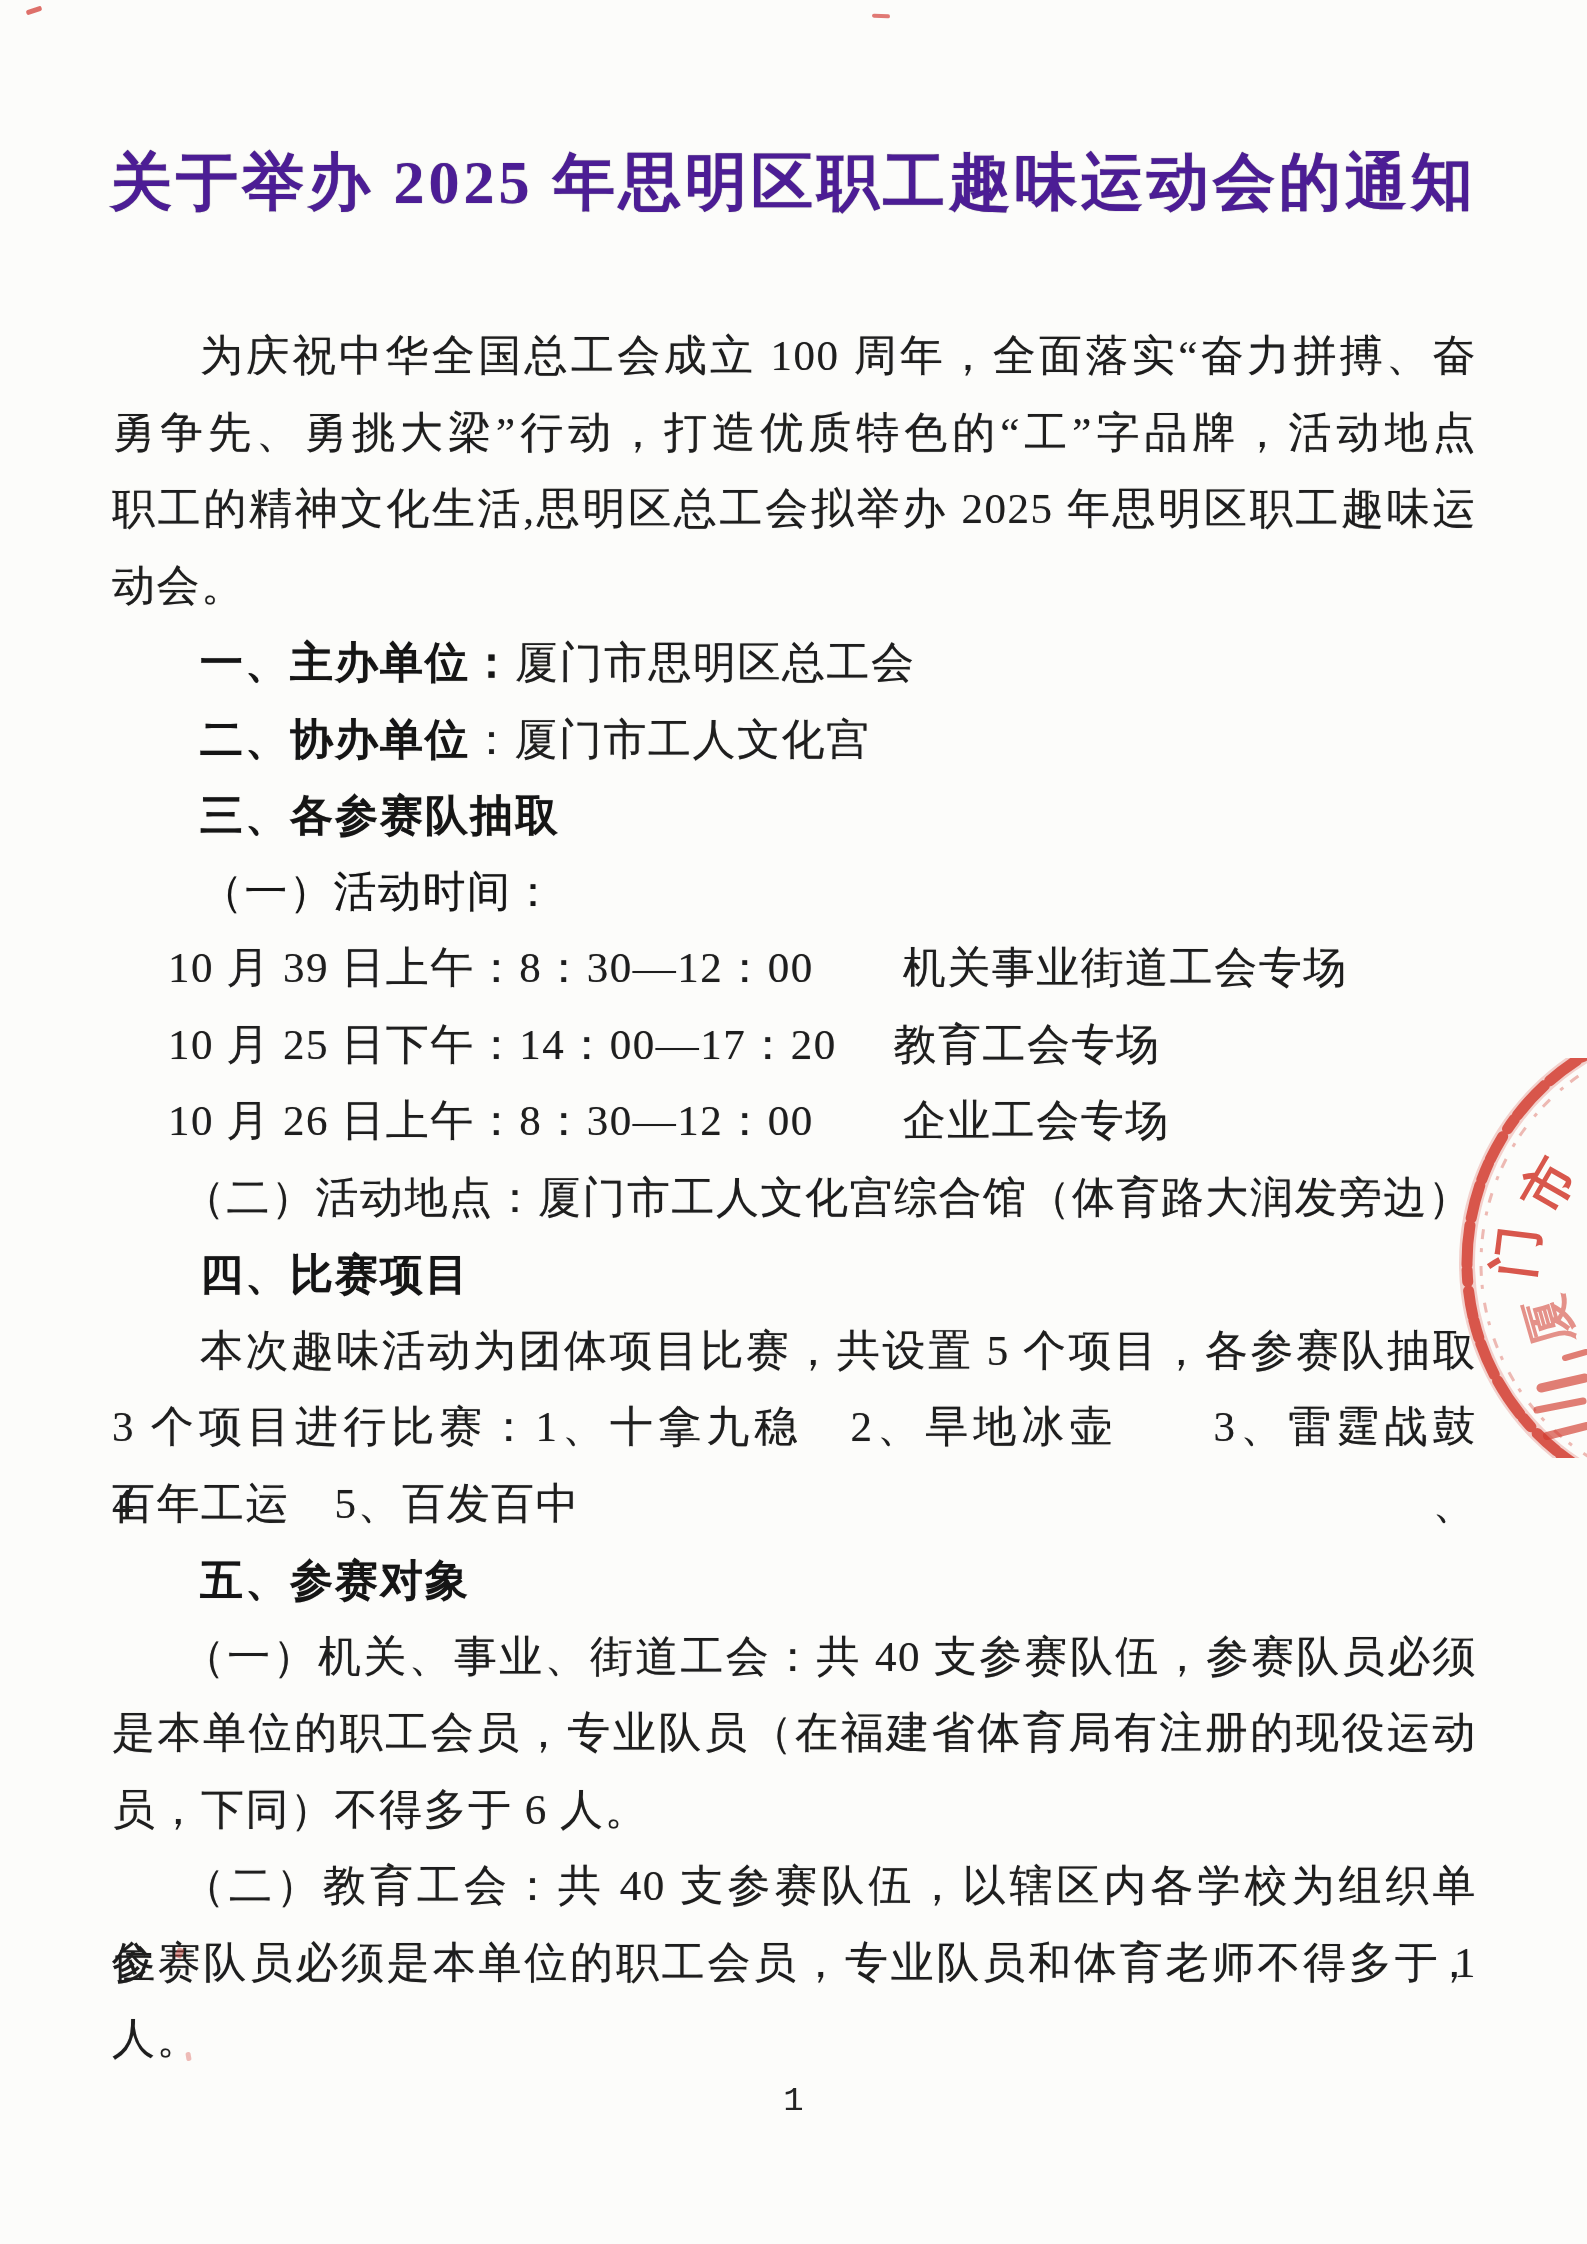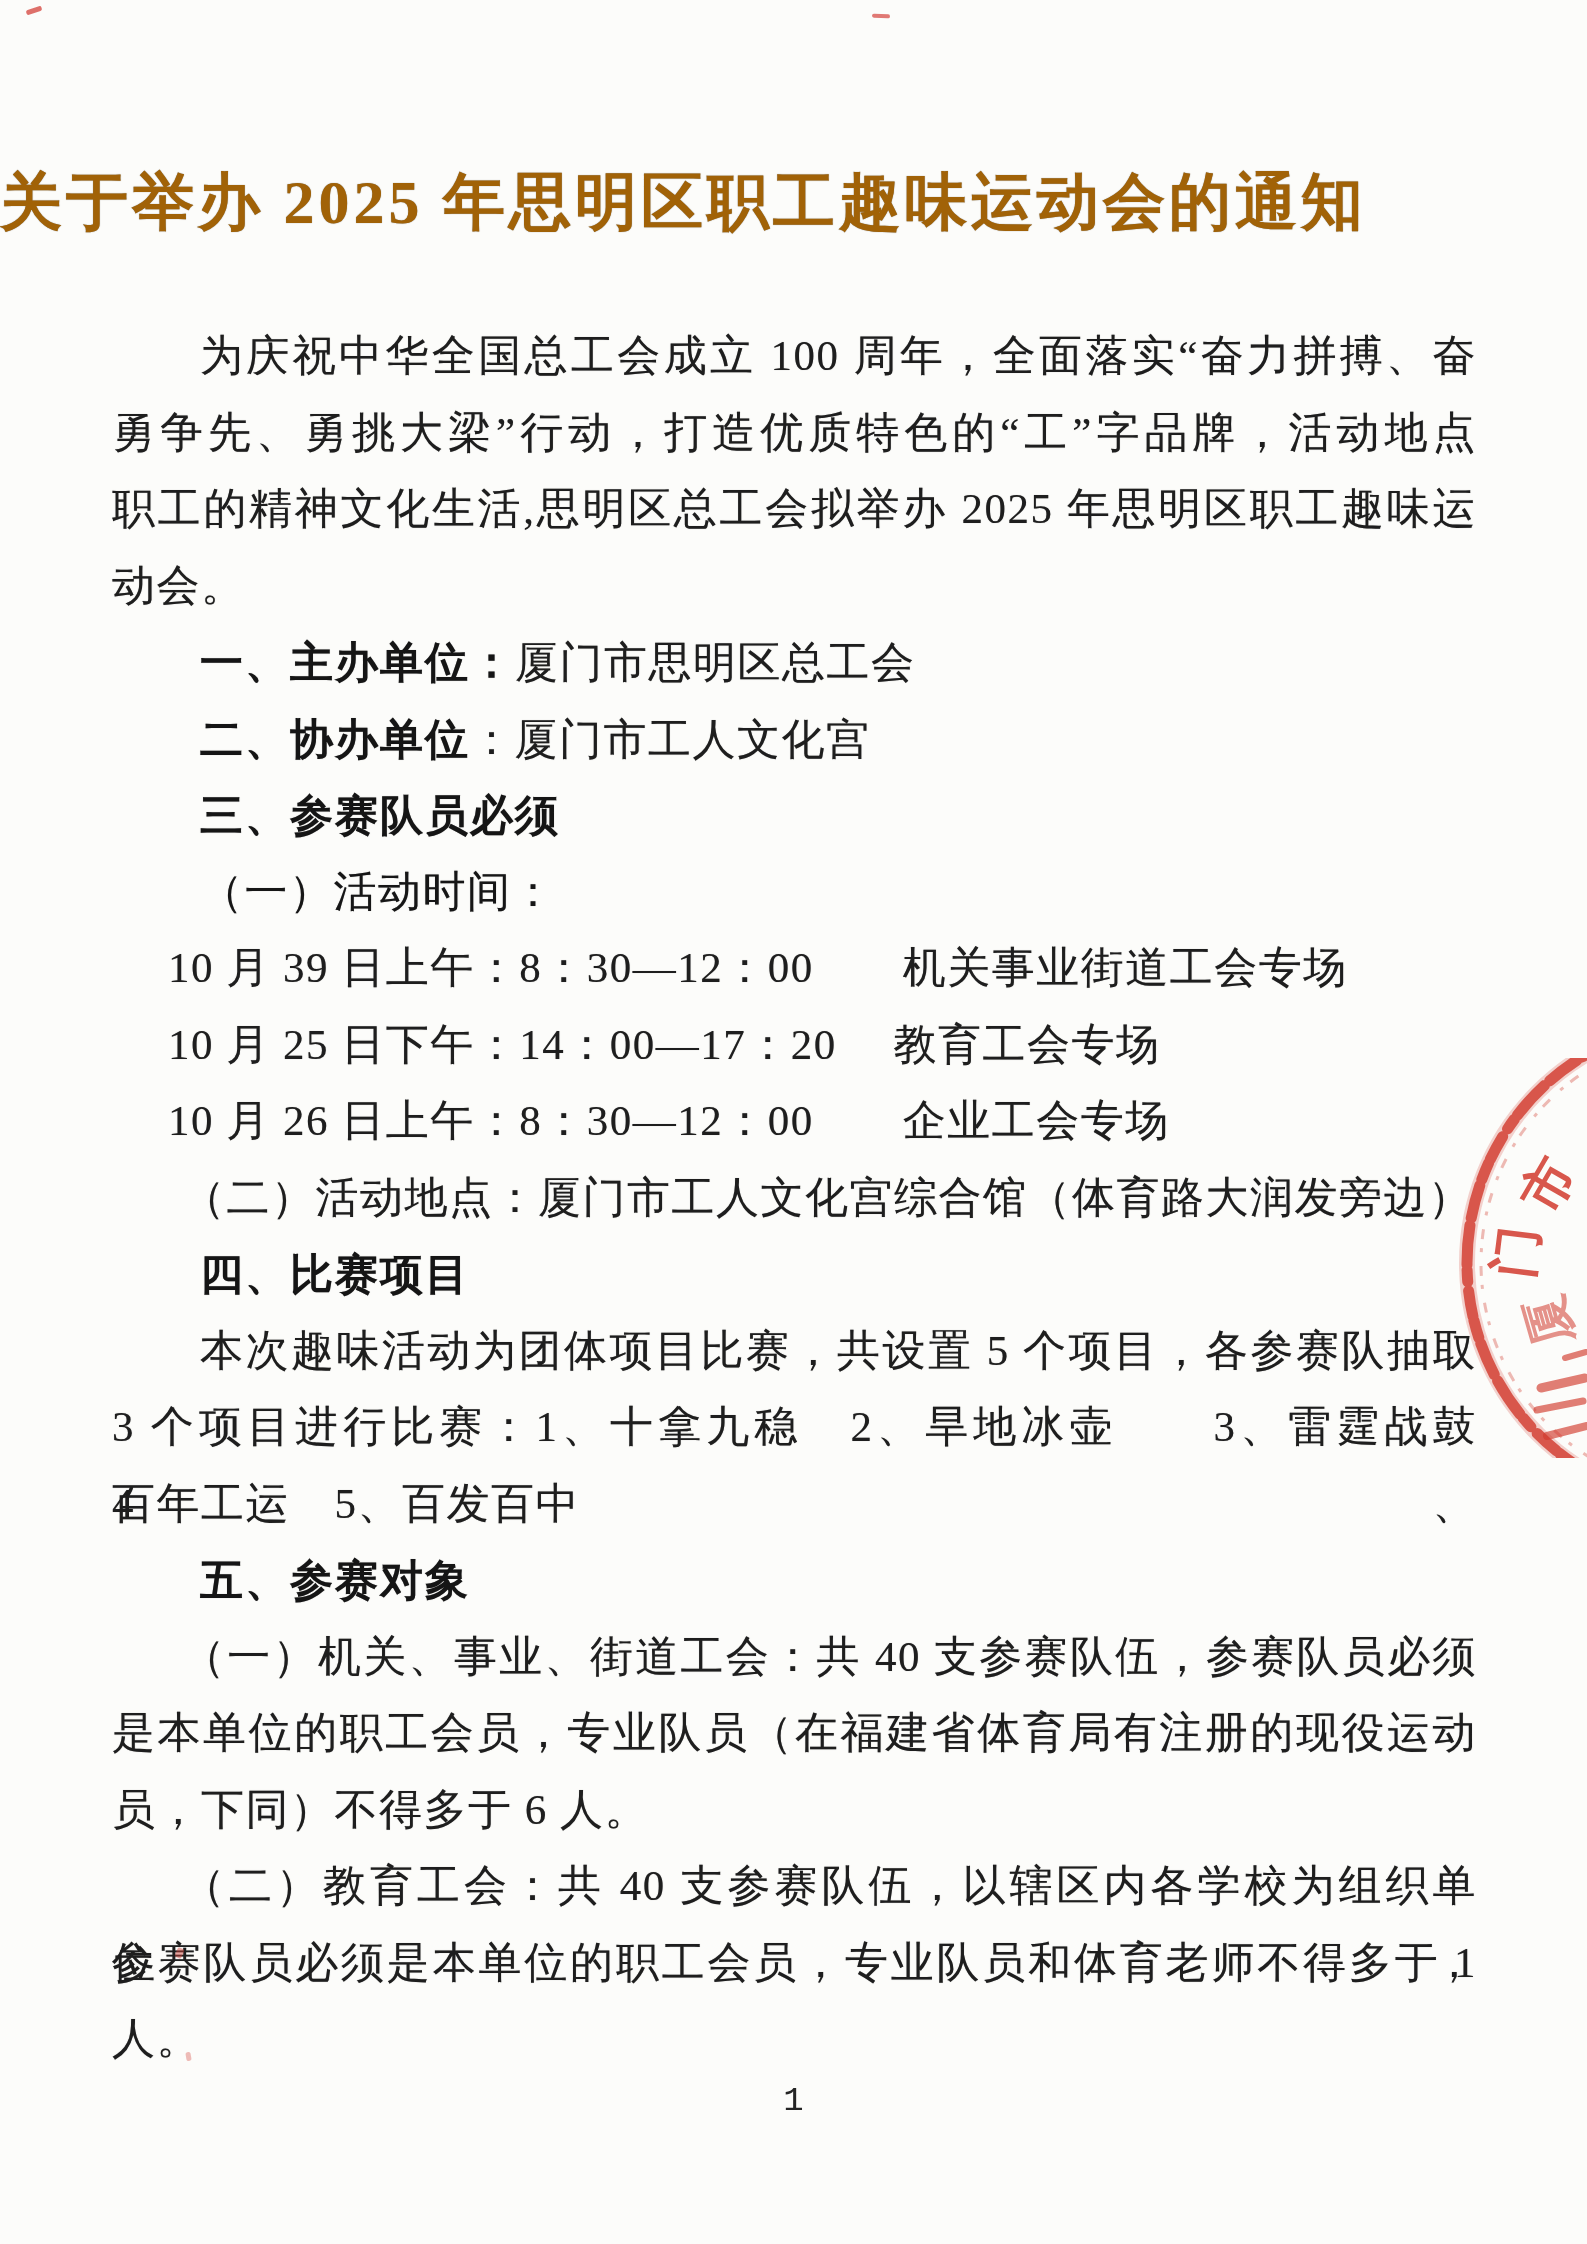--- a/index.html
+++ b/index.html
@@ -6,24 +6,25 @@
   body{
     width:1587px;height:2244px;
     background:#fcfcfa;
     position:relative;
     font-family:"Liberation Serif","DejaVu Serif",serif;
     color:#1e1e1e;
     overflow:hidden;
   }
   .page{position:absolute;inset:0;}
   .title{
-    position:absolute;top:160px;left:0;width:100%;
+    position:absolute;top:140px;left:0;width:100%;
+    text-align:center;
     font-size:62px;font-weight:700;
     letter-spacing:4px;
-    color:#a16207;
+    color:#4c1d95;
     text-shadow:0 0 1px rgba(20,20,20,.55);
     margin:0;
   }
   .body-block{
     position:absolute;top:318px;left:112px;width:1365px;
   }
   .line{
     height:76.5px;line-height:76.5px;
     font-size:43px;
     letter-spacing:1.5px;
@@ -71,21 +72,21 @@
 
   <h1 class="title">关于举办 2025 年思明区职工趣味运动会的通知</h1>
 
   <div class="body-block">
     <div class="line ind2 fill"><span>为庆祝中华全国总工会成立 100 周年，全面落实“奋力拼搏、奋</span></div>
     <div class="line fill"><span>勇争先、勇挑大梁”行动，打造优质特色的“工”字品牌，活动地点</span></div>
     <div class="line fill"><span>职工的精神文化生活,思明区总工会拟举办 2025 年思明区职工趣味运</span></div>
     <div class="line"><span>动会。</span></div>
     <div class="line ind2"><span class="lblB">一、主办单位：</span><span>厦门市思明区总工会</span></div>
     <div class="line ind2"><span class="lblB">二、协办单位</span><span>：厦门市工人文化宫</span></div>
-    <div class="line ind2"><span class="lblB">三、参赛队员必须</span></div>
+    <div class="line ind2"><span class="lblB">三、各参赛队抽取</span></div>
     <div class="line ind2"><span class="lblK">（一）活动时间：</span></div>
     <div class="line ind13"><span>10 月 39 日上午：8：30—12：00　　机关事业街道工会专场</span></div>
     <div class="line ind13"><span>10 月 25 日下午：14：00—17：20　 教育工会专场</span></div>
     <div class="line ind13"><span>10 月 26 日上午：8：30—12：00　　企业工会专场</span></div>
     <div class="line ind16"><span>（二）活动地点：厦门市工人文化宫综合馆（体育路大润发旁边）</span></div>
     <div class="line ind2"><span class="lblB">四、比赛项目</span></div>
     <div class="line ind2 fill"><span>本次趣味活动为团体项目比赛，共设置 5 个项目，各参赛队抽取</span></div>
     <div class="line fill"><span>3 个项目进行比赛：1、十拿九稳　2、旱地冰壶　　3、雷霆战鼓　　4、</span></div>
     <div class="line"><span>百年工运　5、百发百中</span></div>
     <div class="line ind2"><span class="lblB">五、参赛对象</span></div>

